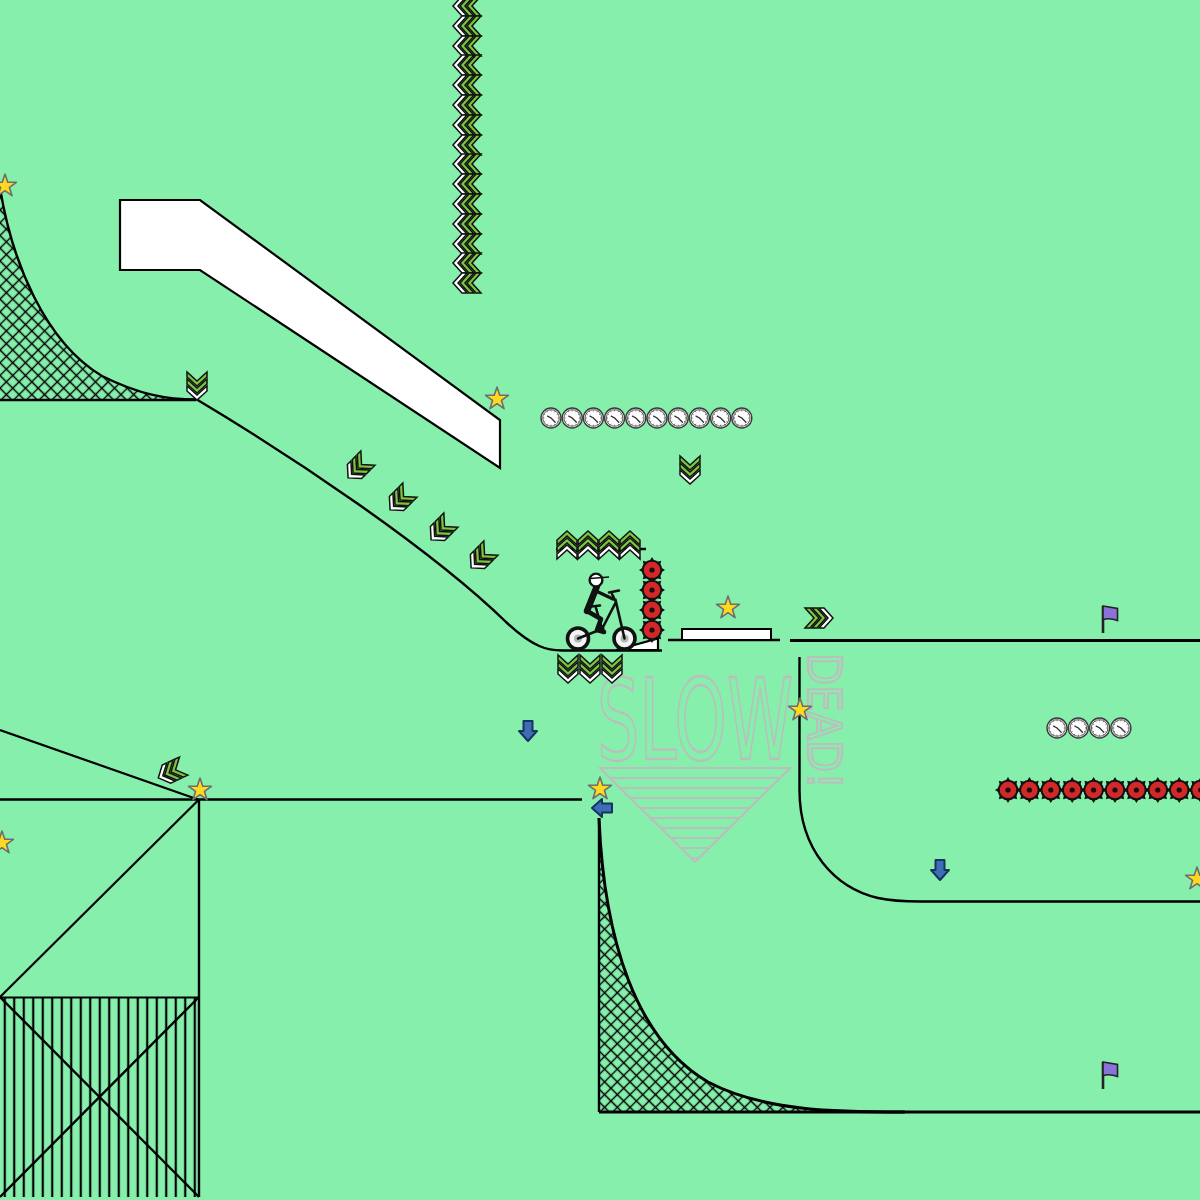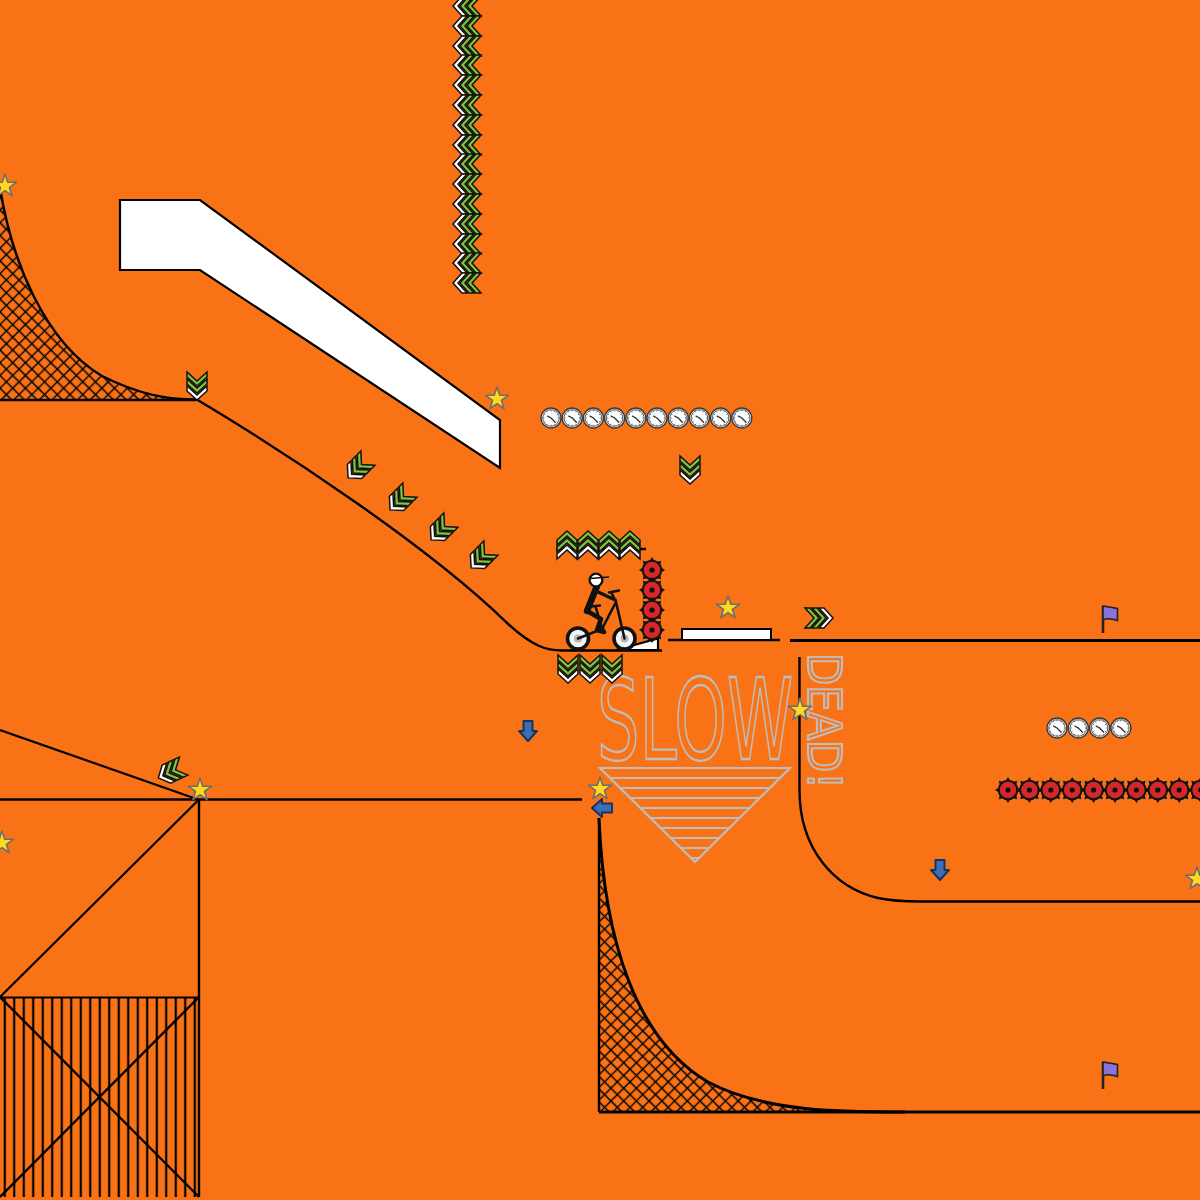--- a/index.html
+++ b/index.html
@@ -1,16 +1,16 @@
 <!DOCTYPE html>
 <html style="--ink: #000000; --green: #7dc53e; --red: #d42727; --blue: #3e6db5; --purple: #8b72d8; --yellow: #ffd91e; --gray: #bdbdbd;"><head>
 <meta charset="utf-8">
 <style>
   html,body{margin:0;padding:0;background:#fff;overflow:hidden;}
-  .stage{position:relative;width:1200px;height:1200px;background:#f97316;font-family:"DejaVu Sans",sans-serif;}
+  .stage{position:relative;width:1200px;height:1200px;background:#86efac;font-family:"DejaVu Sans",sans-serif;}
   svg{display:block;overflow:hidden;}
   .ink{stroke:var(--ink,#000);fill:none;}
   .w22{stroke-width:2.2;} .w24{stroke-width:2.4;} .w28{stroke-width:2.8;} .w3{stroke-width:3;}
   .whitefill{fill:#fff;stroke:var(--ink,#000);}
   .scenery{stroke:var(--gray,#bdbdbd);fill:none;stroke-width:2.2;}
   .wm-slow{fill:none;stroke:var(--gray,#bdbdbd);stroke-width:2.4;font-family:"DejaVu Sans",sans-serif;font-size:112px;}
   .wm-dead{fill:none;stroke:var(--gray,#bdbdbd);stroke-width:2.2;font-family:"DejaVu Sans",sans-serif;font-size:47px;}
 </style>
 </head>
 <body>

